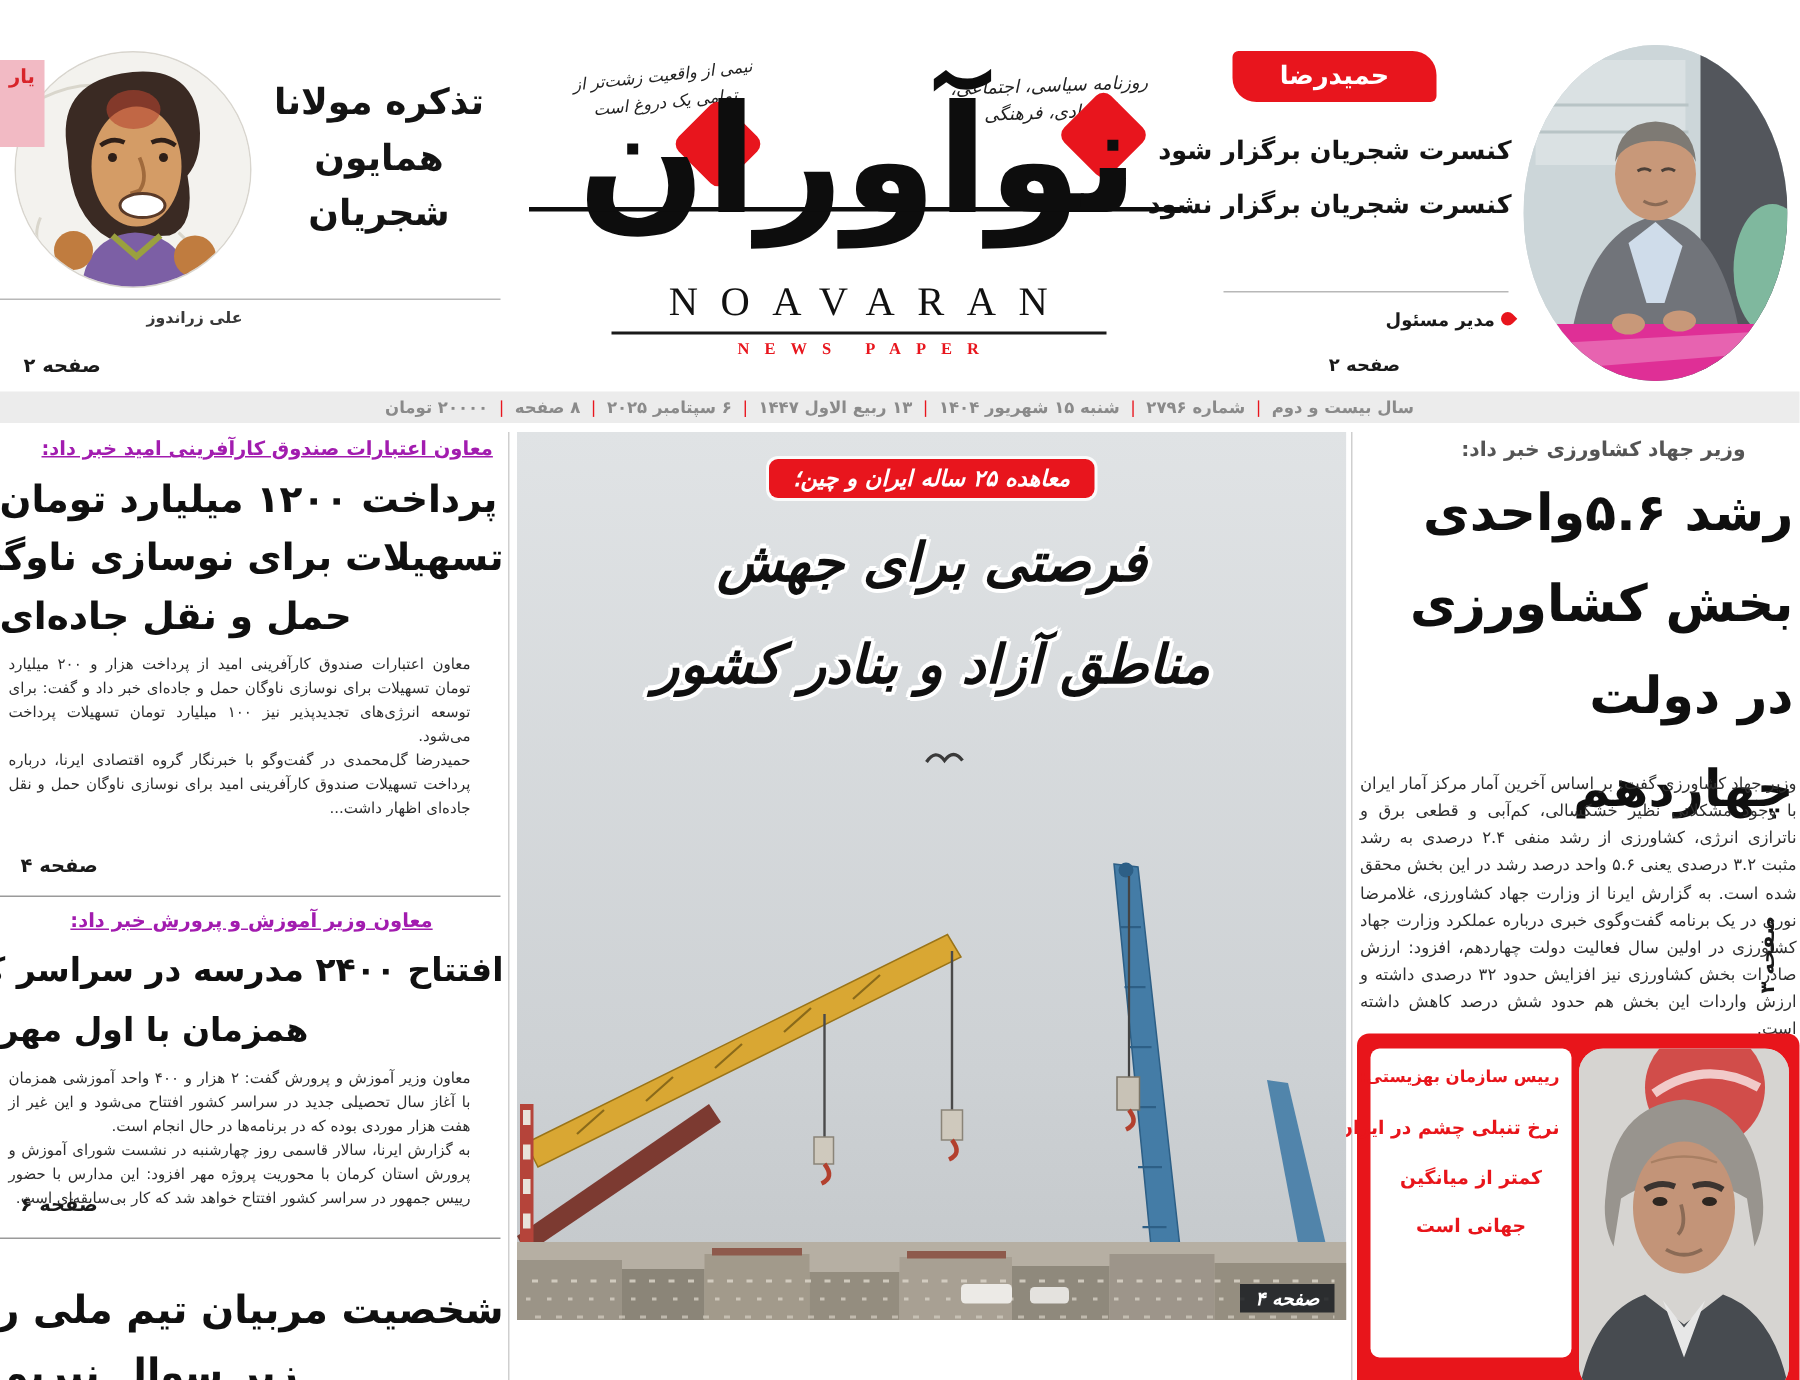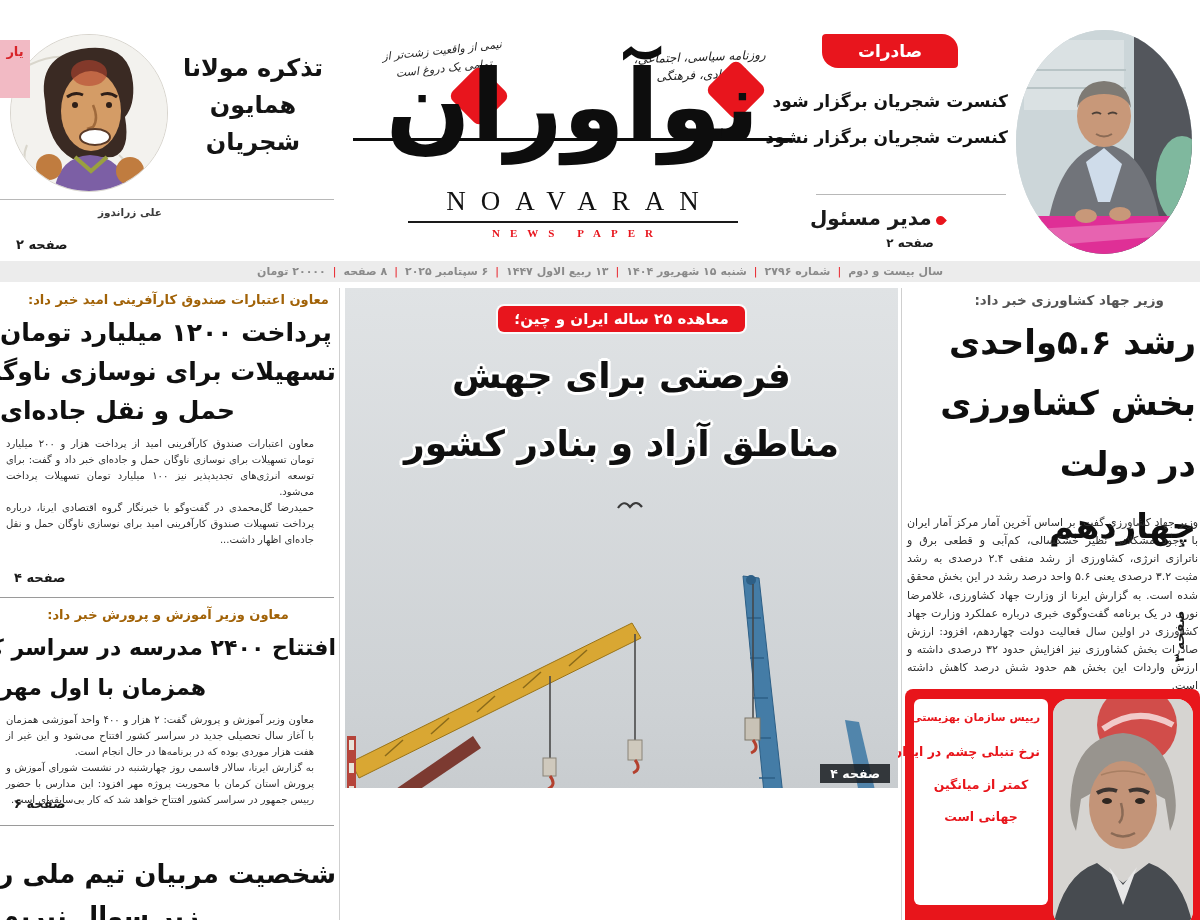--- a/index.html
+++ b/index.html
@@ -28,21 +28,21 @@
   .latin-block { position:absolute; left:0; right:0; top:160px; text-align:center; direction:ltr; }
   .latin-noavaran { font-family:"Liberation Serif", serif; font-size:27px; letter-spacing:15px; color:#111; padding-left:15px; }
   .latin-rule { width:330px; height:2px; background:#1a1a1a; margin:4px auto 4px auto; }
   .latin-sub { font-family:"Liberation Serif", serif; font-size:11px; letter-spacing:10px; color:#e8151d; font-weight:bold; padding-left:10px; }
 
   
   .hdr-right { position:absolute; left:810px; top:0; width:390px; height:235px; }
   .edit-badge { position:absolute; left:12px; top:8px; width:136px; height:34px; background:#e8151d; color:#fff; font-weight:bold; font-size:17px; text-align:center; line-height:34px; border-radius:4px 16px 4px 16px; }
   .edit-h { position:absolute; left:2px; top:58px; width:196px; text-align:right; font-weight:bold; font-size:17px; line-height:2.1; color:#141414; white-space:nowrap; }
   .edit-div { position:absolute; left:6px; top:168px; width:190px; height:1px; background:#b8b8b8; }
-  .edit-byline { position:absolute; left:0; top:180px; width:200px; text-align:left; font-weight:bold; font-size:20px; }
+  .edit-byline { position:absolute; left:0; top:180px; width:200px; text-align:right; font-weight:bold; font-size:12px; }
   .red-drop { display:inline-block; width:9px; height:9px; background:#e8151d; border-radius:50% 0 50% 50%; transform:rotate(45deg); margin-left:4px; }
   .edit-page { position:absolute; left:0; top:210px; width:200px; text-align:center; font-weight:bold; font-size:12px; }
   .edit-photo { position:absolute; right:8px; top:4px; width:176px; height:224px; border-radius:50%; overflow:hidden; background:#cdd6d9; }
 
   
   .dateline { position:absolute; left:0; top:235px; width:1200px; height:21px; background:#ececec; text-align:center; font-size:11px; font-weight:bold; color:#8a8a8a; line-height:21px; }
   .dl-item { white-space:nowrap; }
   .dl-item + .dl-item::before { content:"|"; color:#e8151d; margin:0 7px; font-weight:normal; }
 
   
@@ -58,30 +58,30 @@
 
   
   .welfare { position:absolute; left:0; top:405px; width:295px; height:250px; background:#e8151b; border-radius:8px; }
   .wel-panel { position:absolute; right:152px; left:9px; top:10px; height:206px; background:#fff; border-radius:6px; padding:12px 8px 0 8px; text-align:center; }
   .wel-kicker { color:#e8151b; font-size:11px; font-weight:bold; margin-bottom:12px; white-space:nowrap; }
   .wel-h { color:#e8151b; font-size:12.5px; font-weight:bold; line-height:2.6; white-space:nowrap; }
   .wel-photo { position:absolute; left:148px; top:10px; width:140px; height:228px; border-radius:16px; overflow:hidden; background:#d6d4d1; }
   .wel-page { position:absolute; right:14px; bottom:8px; color:#fff; font-weight:bold; font-size:12.5px; }
 
   
-  .center-photo { position:absolute; left:345px; top:262px; width:553px; height:500px; overflow:hidden; }
+  .center-photo { position:absolute; left:345px; top:262px; width:553px; height:592px; overflow:hidden;font-style:italic; }
   .cp-kicker { position:absolute; left:0; right:0; top:18px; text-align:center; }
   .cp-kicker span { display:inline-block; background:#e8151d; color:#fff; font-weight:bold; font-size:15px; padding:4px 16px; border-radius:6px; box-shadow:0 0 0 2px rgba(255,255,255,.85); }
   .cp-h { position:absolute; left:0; right:0; top:54px; text-align:center; font-weight:bold; font-size:36px; line-height:1.9; color:#101010;
           text-shadow:-2px -2px 0 #fff, 2px -2px 0 #fff, -2px 2px 0 #fff, 2px 2px 0 #fff, 0 3px 0 #fff, 0 -3px 0 #fff, 3px 0 0 #fff, -3px 0 0 #fff; }
   .cp-page { position:absolute; right:8px; bottom:5px; background:rgba(25,28,33,.85); color:#fff; font-weight:bold; font-size:12.5px; padding:2px 10px; }
 
   
   .col-left { position:absolute; left:0; top:258px; width:336px; height:662px; }
-  .lc-kicker { position:absolute; width:100%; font-size:13px; font-weight:bold; color:#a16207; white-space:nowrap; }
+  .lc-kicker { position:absolute; width:100%; font-size:13px; font-weight:bold; color:#a21caf; white-space:nowrap;text-decoration:underline; }
   .lc-h { position:absolute; width:100%; text-align:left; font-weight:bold; color:#101010; white-space:nowrap; }
   .lc-body { position:absolute; left:6px; right:22px; font-size:10px; line-height:1.6; text-align:justify; color:#2e2e2e; }
   .lc-page { position:absolute; left:14px; font-weight:bold; font-size:13px; }
   .lc-div { position:absolute; left:0; width:334px; height:1px; background:#9a9a9a; }
 </style>
 </head>
 <body>
 
 <div class="page">
 
@@ -125,21 +125,21 @@
     <div class="logo-fa">نوآوران</div>
     <div class="logo-line"></div>
     <div class="latin-block">
       <div class="latin-noavaran">NOAVARAN</div>
       <div class="latin-rule"></div>
       <div class="latin-sub">NEWS PAPER</div>
     </div>
   </section>
 
   <section class="hdr-right">
-    <div class="edit-badge">صادرات</div>
+    <div class="edit-badge">حمیدرضا</div>
     <div class="edit-h">
       <div>کنسرت شجریان برگزار شود</div>
       <div>کنسرت شجریان برگزار نشود</div>
     </div>
     <div class="edit-div"></div>
     <div class="edit-byline">
       <span class="red-drop"></span><span>مدیر مسئول</span>
     </div>
     <div class="edit-page">صفحه ۲</div>
     <div class="edit-photo">

